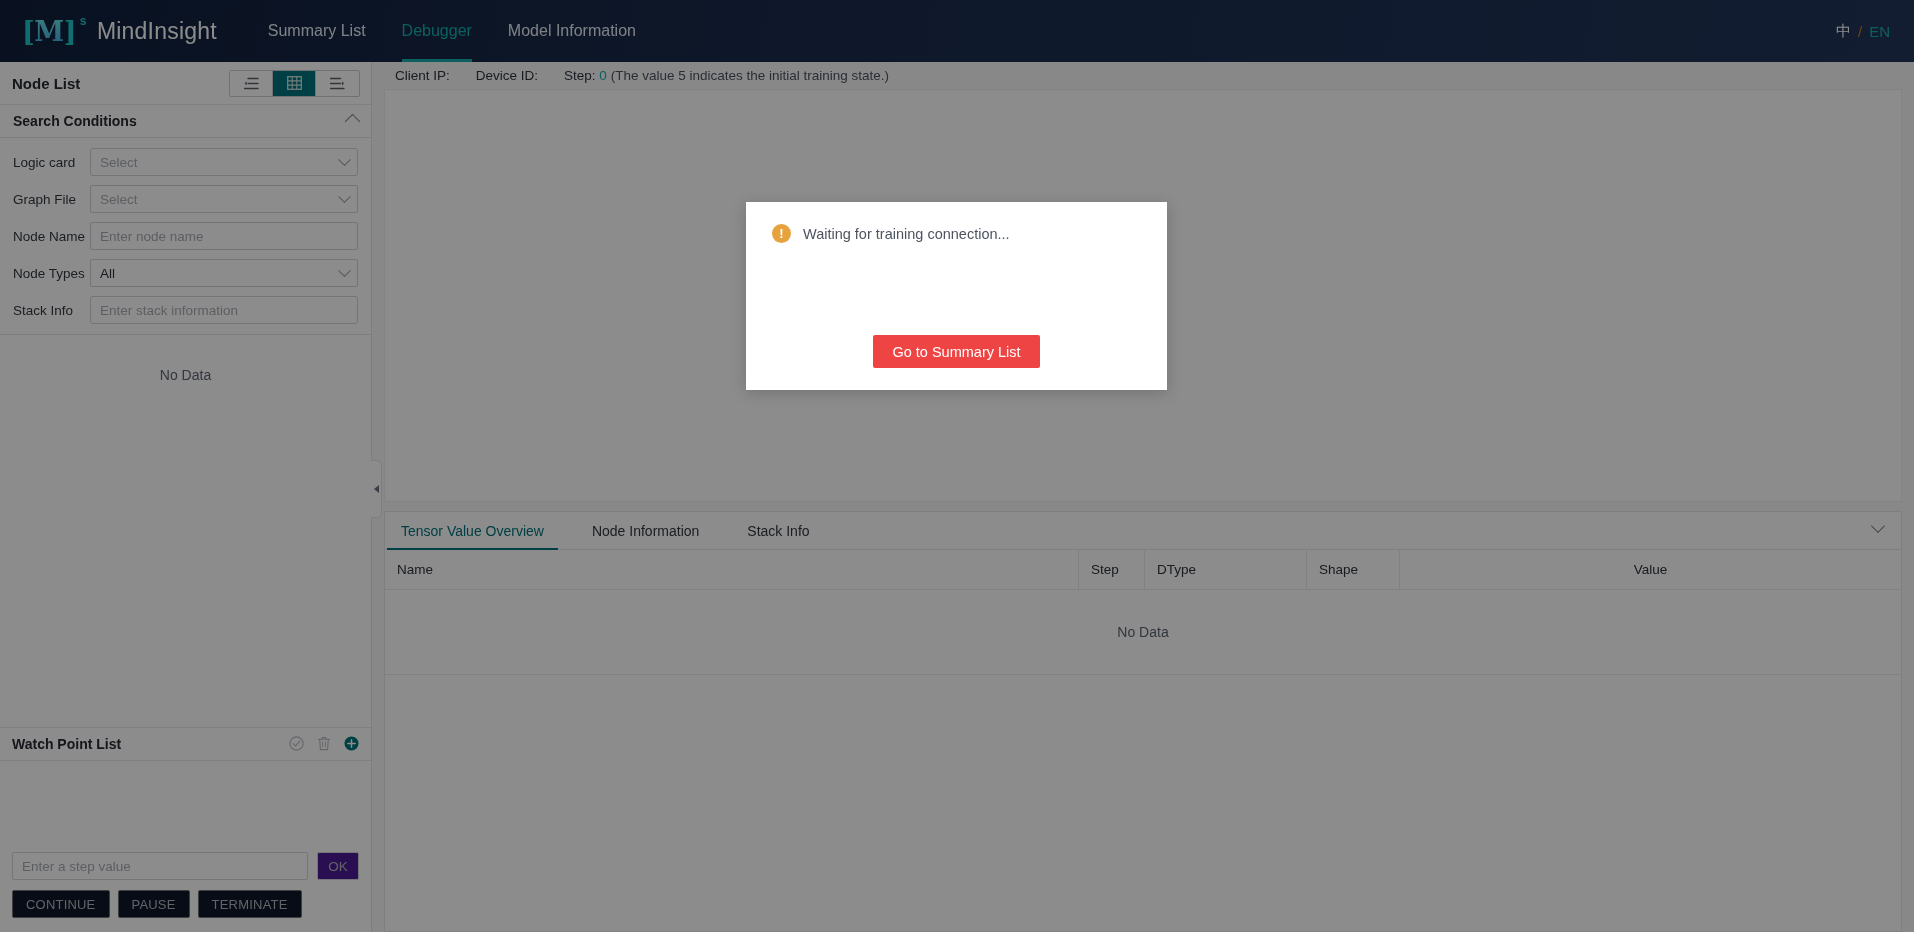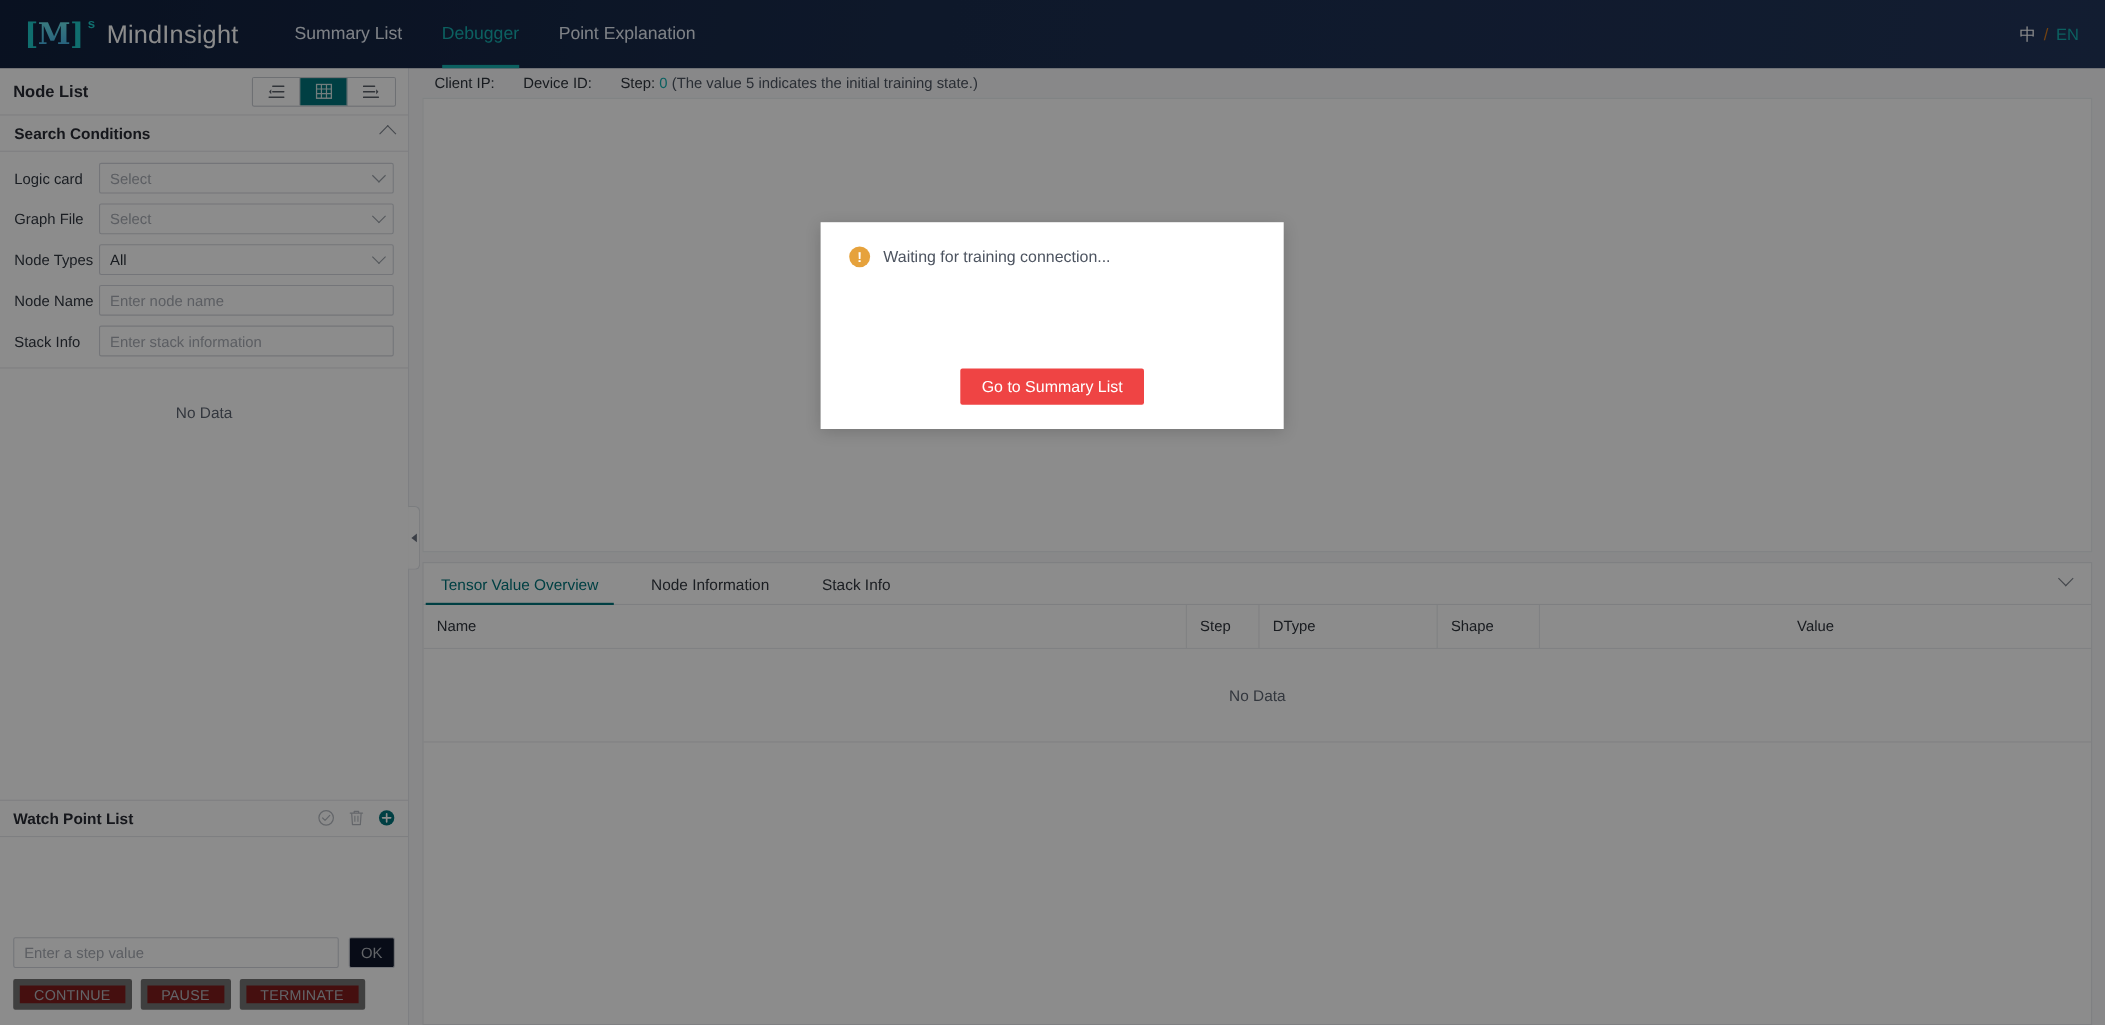--- a/index.html
+++ b/index.html
@@ -238,33 +238,33 @@
     color: #a8acb4;
     background: #ffffff;
   }
   .btn-ok {
     width: 42px; height: 28px;
     border: 1px solid #d3d6dc;
     border-radius: 2px;
     display: flex; align-items: center; justify-content: center;
     font-size: 13.5px;
     color: #b2b6bd;
-    background: #0f172a;
+    background: #4c1d95;
     cursor: not-allowed;
   }
   .ctrl-row { display: flex; gap: 8px; }
   .btn-ctrl {
     height: 28px;
     padding: 0 13px;
-    border: 6px solid #737373;
+    border: 1px solid #737373;
     border-radius: 2px;
     display: flex; align-items: center; justify-content: center;
     font-size: 13px;
     color: #b2b6bd;
-    background: #7f1d1d;
+    background: #0f172a;
     cursor: not-allowed;
     letter-spacing: 0.2px;
   }
 
   
   .collapse-handle {
     position: absolute;
     right: -11px;
     top: 398px;
     width: 11px;
@@ -454,21 +454,21 @@
   <div class="header">
     <div class="logo-wrap">
       <div class="logo-mark">
         <span class="logo-br">[</span><span class="logo-m">M</span><span class="logo-br">]</span><span class="logo-sup">s</span>
       </div>
       <div class="app-title">MindInsight</div>
     </div>
     <div class="nav">
       <div class="nav-item">Summary List</div>
       <div class="nav-item active">Debugger</div>
-      <div class="nav-item">Point Explanation</div>
+      <div class="nav-item">Model Information</div>
     </div>
     <div class="lang">
       <span class="lang-cn">中</span>
       <span class="lang-sep">/</span>
       <span class="lang-en">EN</span>
     </div>
   </div>
 
   <div class="body">
 
@@ -512,30 +512,30 @@
           </div>
         </div>
         <div class="frow">
           <div class="flabel">Graph File</div>
           <div class="fctrl">
             <span class="ph">Select</span>
             <span class="chev-sm"></span>
           </div>
         </div>
         <div class="frow">
+          <div class="flabel">Node Name</div>
+          <div class="fctrl">
+            <span class="ph">Enter node name</span>
+          </div>
+        </div>
+        <div class="frow">
           <div class="flabel">Node Types</div>
           <div class="fctrl">
             <span class="val">All</span>
             <span class="chev-sm"></span>
-          </div>
-        </div>
-        <div class="frow">
-          <div class="flabel">Node Name</div>
-          <div class="fctrl">
-            <span class="ph">Enter node name</span>
           </div>
         </div>
         <div class="frow">
           <div class="flabel">Stack Info</div>
           <div class="fctrl">
             <span class="ph">Enter stack information</span>
           </div>
         </div>
       </div>
 

